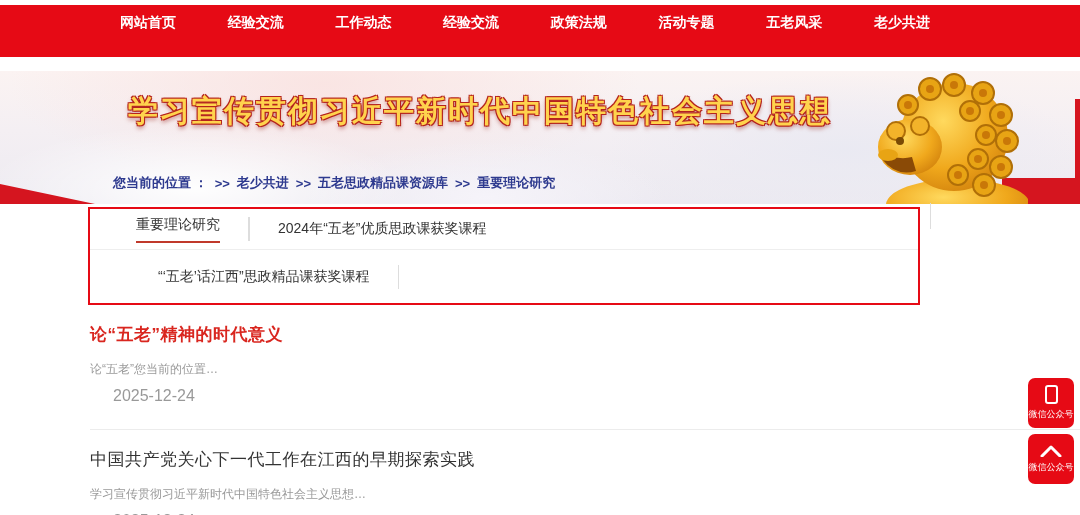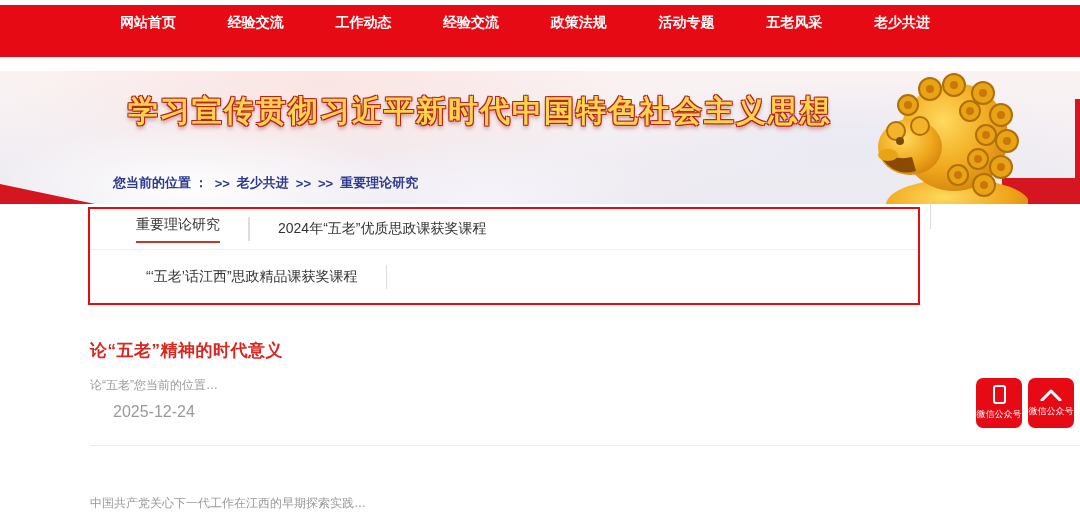--- a/index.html
+++ b/index.html
@@ -29,39 +29,39 @@
   .crumb-sep { font-weight:bold; }
   .tri-left { position:absolute; left:0; bottom:0; width:0; height:0;
     border-bottom:20px solid #d5151f; border-right:95px solid transparent; }
   .band-right { position:absolute; right:0; bottom:0; width:78px; height:26px; background:#d5151f; }
   .stripe-right { position:absolute; right:0; top:28px; bottom:0; width:5px; background:#d5151f; }
   .lion { position:absolute; right:52px; bottom:-4px; }
 
   
   .tabs-box { margin:3px 0 0 88px; width:832px; border:2px solid #e60a15; background:#fff; }
   .tab-row1 { display:flex; align-items:center; height:40px; padding-left:18px; }
-  .tab-row2 { display:flex; align-items:center; height:53px; padding-left:28px; }
+  .tab-row2 { display:flex; align-items:center; height:53px; padding-left:40px; }
   .tab { font-size:14px; color:#333; padding:0 28px; cursor:pointer; white-space:nowrap; }
   .tab.active { color:#333; position:relative; }
   .tab.active .tab-label { display:inline-block; padding-bottom:7px; border-bottom:2px solid #c0392b; }
   .tab-divider { width:1px; height:24px; background:#ddd; }
   .row-sep { height:1px; background:#eee; }
   .outer-divider { position:absolute; left:930px; top:203px; width:1px; height:26px; background:#ddd; }
 
   
   .articles { margin-left:90px; margin-right:0; }
-  .article { padding-top:18px;margin-top:16px; }
+  .article { padding-top:18px; }
   .article-title { font-size:17px; color:#333; cursor:pointer; letter-spacing:.5px; }
   .article-title.highlight { color:#d9261f; font-weight:bold; }
   .article-summary { margin-top:15px; font-size:12px; color:#999; }
   .article-date { margin-top:9px; margin-left:23px; font-size:16px; color:#999; }
   .article-sep { margin-top:24px; border-top:1px solid #ececec; }
 
   
-  .float-col { position:absolute; right:6px; top:378px; display:flex; flex-direction:row; gap:6px; }
+  .float-col { position:absolute; right:6px; top:378px; display:flex; flex-direction:column; gap:6px; }
   .float-btn { width:46px; height:50px; background:#e60a15; border-radius:7px; color:#fff;
     display:flex; flex-direction:column; align-items:center; justify-content:center;
     gap:4px; cursor:pointer; }
   .float-btn .flabel { font-size:9px; white-space:nowrap; }
   .phone-glyph { width:13px; height:19px; border:2px solid #fff; border-radius:3px; }
 </style>
 </head>
 <body>
 
 <div class="topbar">
@@ -126,20 +126,21 @@
     <ellipse cx="50" cy="84" rx="10" ry="6" fill="#e8a414"></ellipse>
   </svg>
 
   <div class="banner-title">学习宣传贯彻习近平新时代中国特色社会主义思想</div>
 
   <div class="breadcrumb">
     <span>您当前的位置 ：</span>
     <span class="crumb-sep">&gt;&gt;</span>
     <span class="crumb">老少共进</span>
     <span class="crumb-sep">&gt;&gt;</span>
+    <span class="crumb">五老思政精品课资源库</span>
     <span class="crumb-sep">&gt;&gt;</span>
     <span class="crumb">重要理论研究</span>
   </div>
 </div>
 
 <div class="tabs-box">
   <div class="tab-row1">
     <span class="tab active">
       <span class="tab-label">重要理论研究</span>
     </span>
@@ -156,21 +157,22 @@
 <div class="outer-divider"></div>
 
 <div class="articles">
   <div class="article">
     <div class="article-title highlight">论“五老”精神的时代意义</div>
     <div class="article-summary">论“五老”您当前的位置…</div>
     <div class="article-date">2025-12-24</div>
     <div class="article-sep"></div>
   </div>
   <div class="article">
-    <div class="article-summary">中国共产党关心下一代工作在江西的早期探索实践…</div>
+    <div class="article-title">中国共产党关心下一代工作在江西的早期探索实践</div>
+    <div class="article-summary">学习宣传贯彻习近平新时代中国特色社会主义思想…</div>
     <div class="article-date">2025-12-24</div>
 
   </div>
 </div>
 
 <div class="float-col">
   <div class="float-btn">
     <span class="phone-glyph"></span>
     <span class="flabel">微信公众号</span>
   </div>

